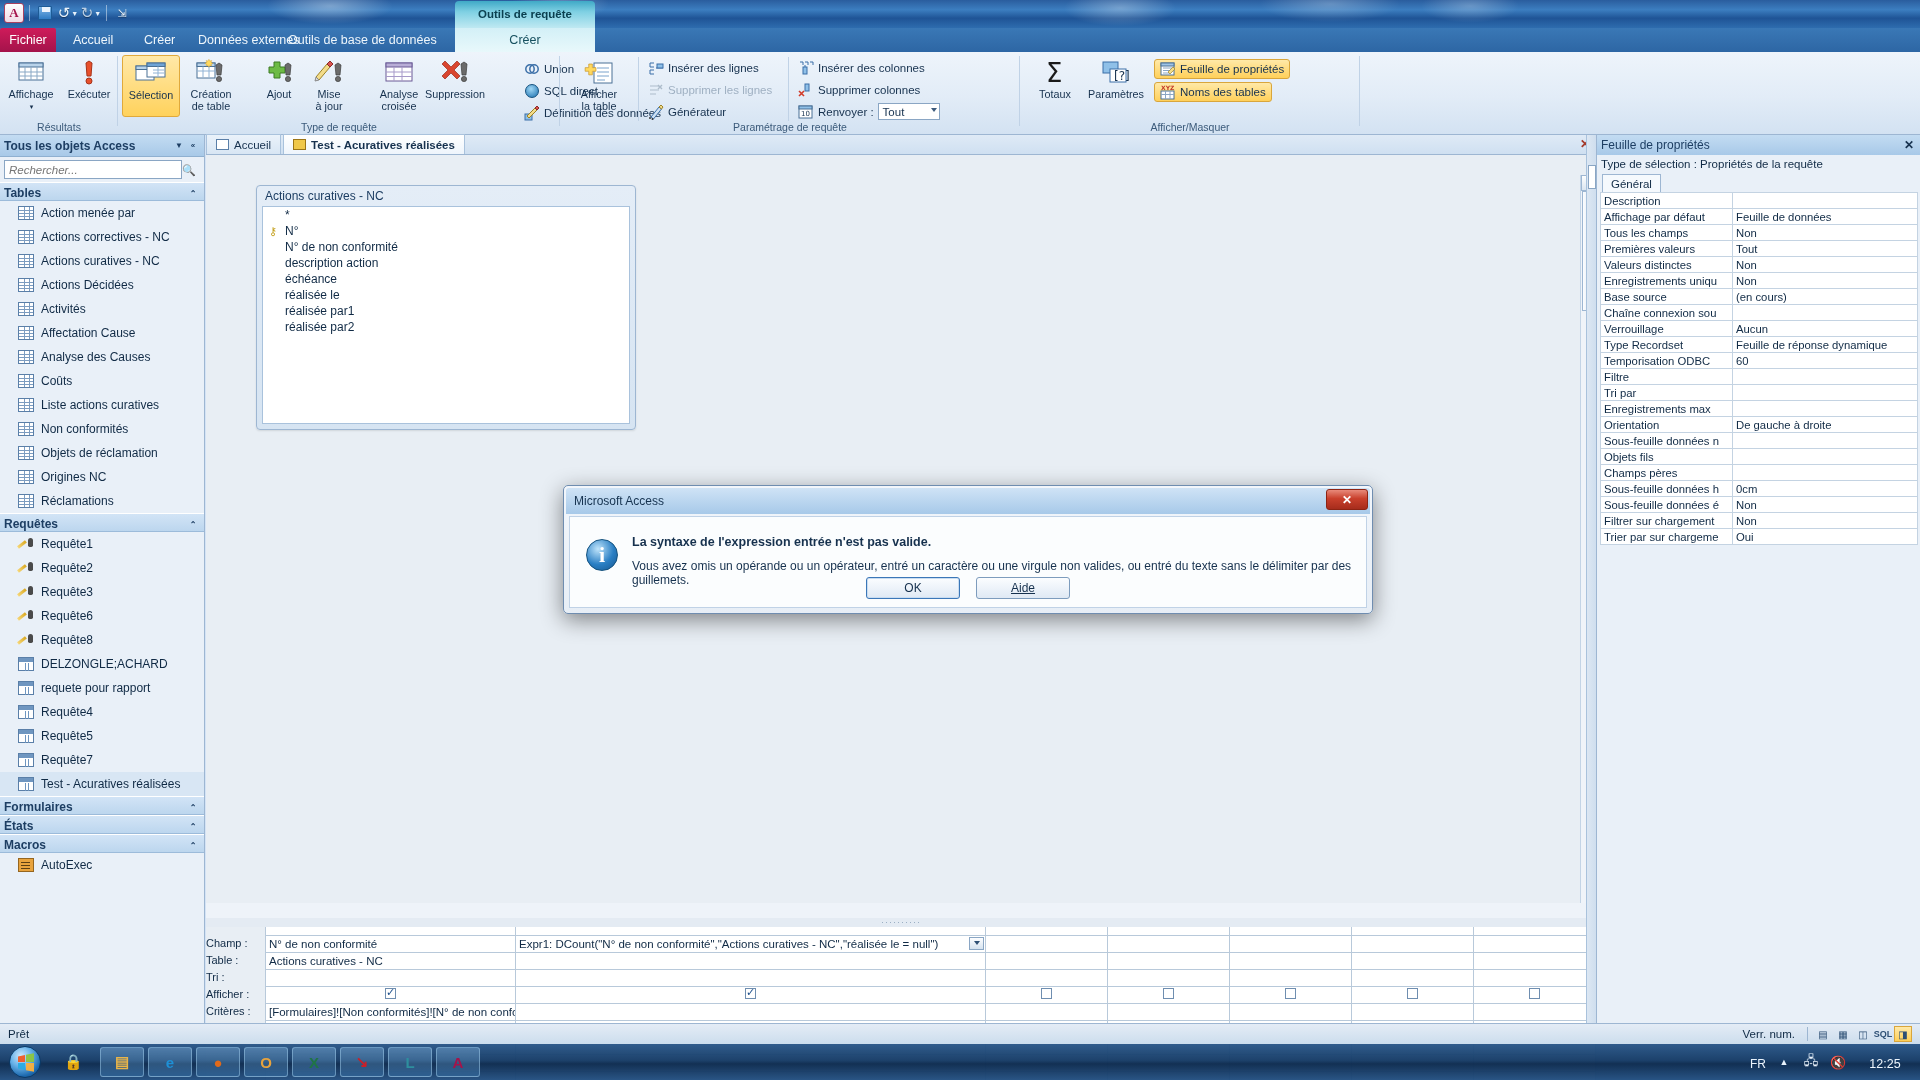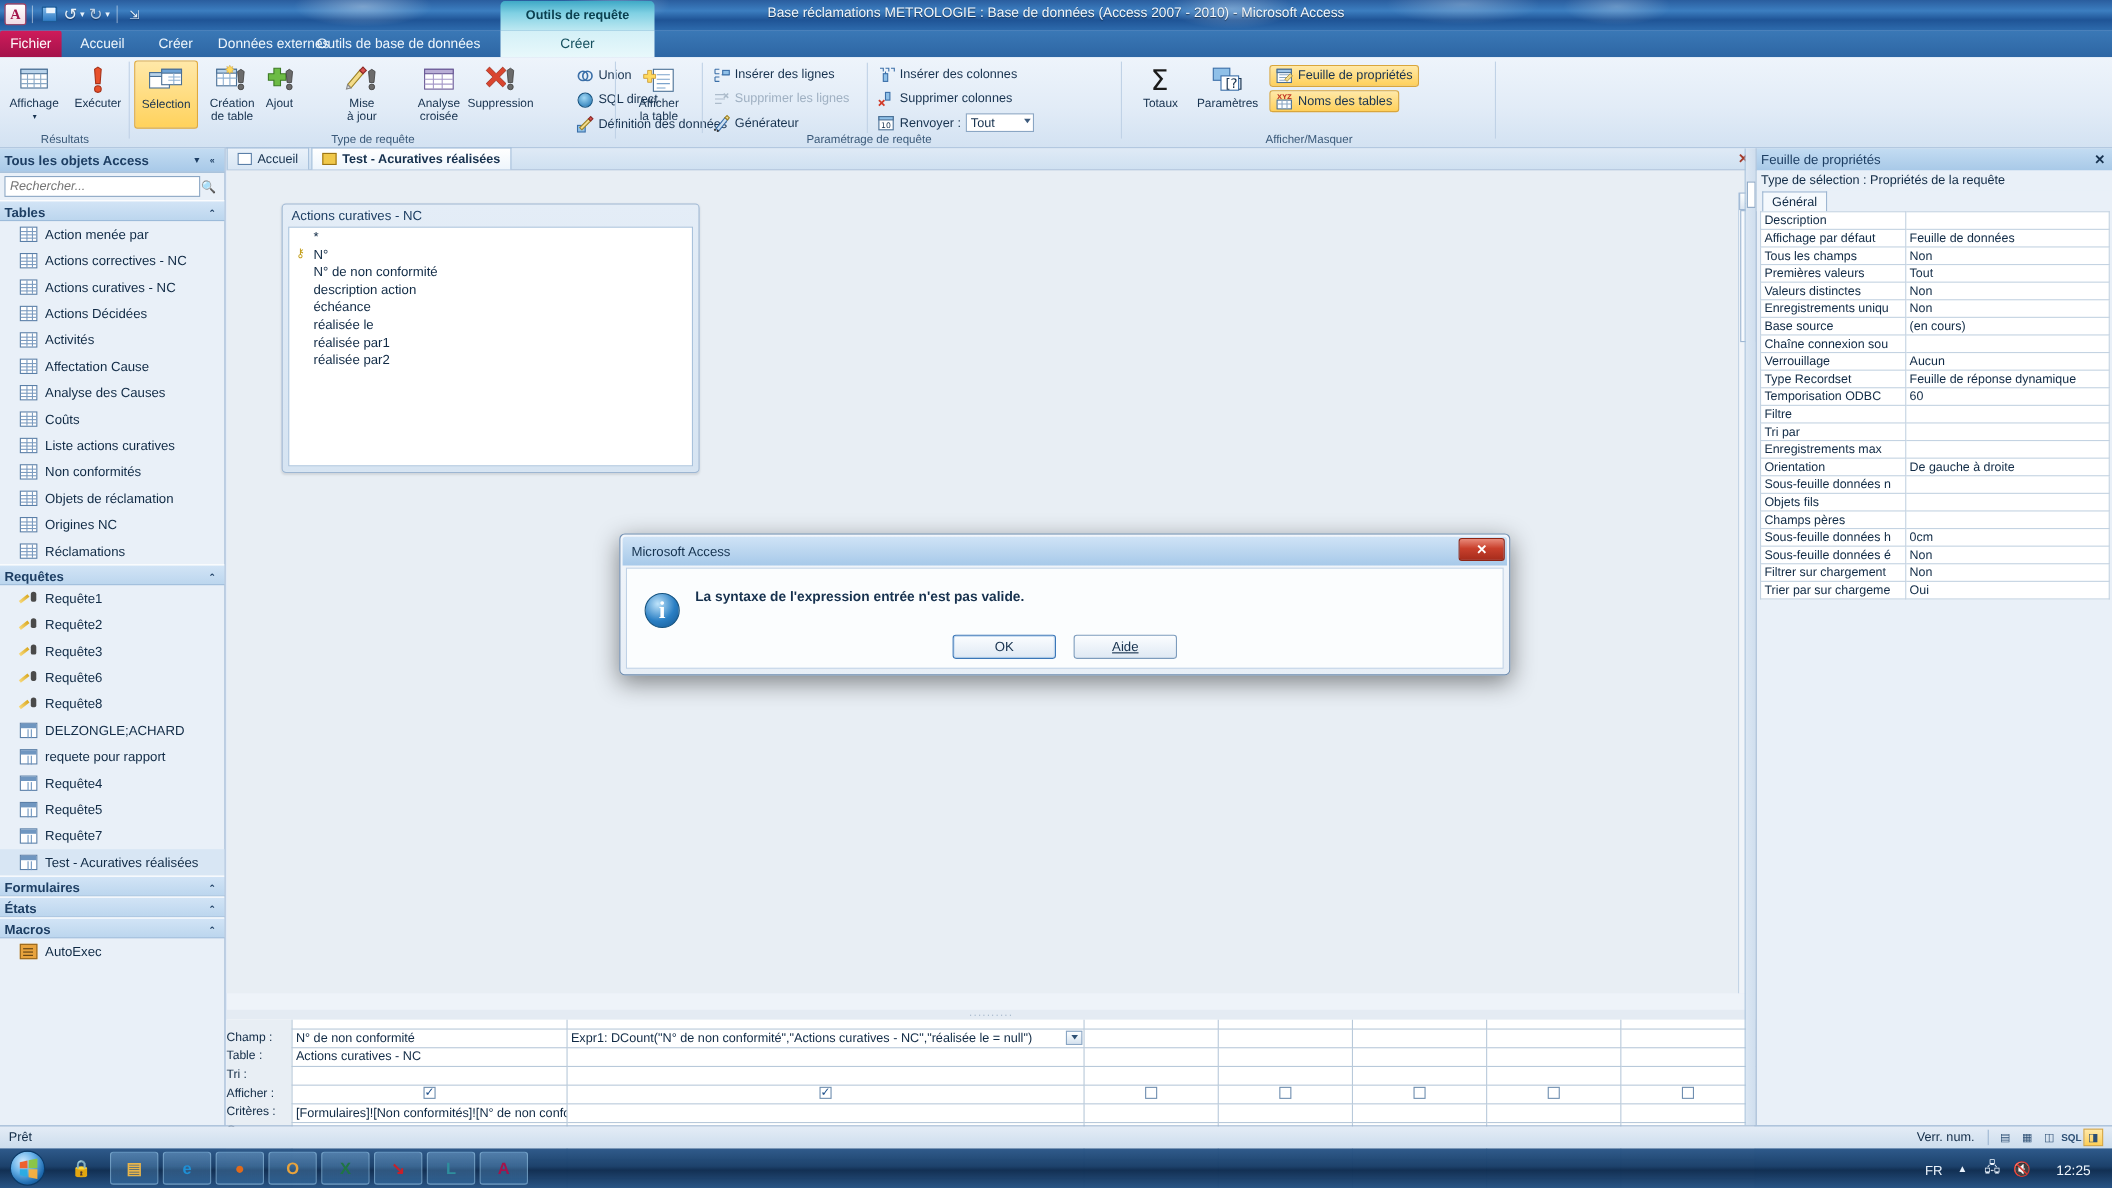--- a/index.html
+++ b/index.html
@@ -357,21 +357,20 @@
       </div>
     <div class="qat-btn">
         <span class="undo grey">↻</span>
         <span class="tiny-arrow">▼</span>
       </div>
     <div class="qat-sep"></div>
     <div class="qat-btn">
         <span class="undo" style="font-size:11px">⇲</span>
       </div>
   </div>
-  <div id="win-title">Base réclamations METROLOGIE : Base de données (Access 2007 - 2010)  -  Microsoft Access</div>
 </div>
 
 <div id="ribbon">
   <div id="ribbon-tabbar">
     <div id="ctx-tab-header">Outils de requête</div>
     <div id="ctx-tab-band"></div>
     <div class="rtab file" style="left:0;width:56px;text-align:center;padding:0">Fichier</div>
     <div class="rtab" style="left:60px">Accueil</div>
     <div class="rtab" style="left:131px">Créer</div>
     <div class="rtab" style="left:185px">Données externes</div>
@@ -426,21 +425,21 @@
               <rect x="2" y="4" width="18" height="3.5" fill="#b9d3ea" stroke="#4a7096"></rect>
               <path d="M8 7.5v11M14 7.5v11M2 12h18" stroke="#90b2d4"></path>
               <path d="M16 2l1.5 3 3-1-1 3 3 1.5-3 1.5 1 3-3-1-1.5 3-1.5-3-3 1 1-3-3-1.5 3-1.5-1-3 3 1z" fill="#ffd95e" stroke="#c9962a" stroke-width=".6" transform="translate(4,-1) scale(.62)"></path>
               <path d="M24 4 L27 6 L26 16 L22 16 L21 6 Z" fill="#6b6b6b" stroke="#3c3c3c" stroke-width=".7"></path>
               <circle cx="24" cy="20" r="2.6" fill="#6b6b6b" stroke="#3c3c3c" stroke-width=".7"></circle>
             </svg>
         </span>
         <span>Création</span>
         <span>de table</span>
       </div>
-      <div class="btn-big" style="left:107px">
+      <div class="btn-big" style="left:132px">
         <span class="icn">
           <svg width="32" height="28" viewBox="0 0 32 28">
               <path d="M6 8h5V3h6v5h5v6h-5v5h-6v-5H6z" fill="#6dbb45" stroke="#3c7a24"></path>
               <path d="M25 4 L28 6 L27 16 L23 16 L22 6 Z" fill="#6b6b6b" stroke="#3c3c3c" stroke-width=".7"></path>
               <circle cx="25" cy="20" r="2.6" fill="#6b6b6b" stroke="#3c3c3c" stroke-width=".7"></circle>
             </svg>
         </span>
         <span>Ajout</span>
       </div>
       <div class="btn-big" style="left:182px">
@@ -1061,20 +1060,21 @@
 </div>
 
 <div id="modal-dialog">
   <div id="dlg-caption">
     <span>Microsoft Access</span>
     <span id="dlg-close">✕</span>
   </div>
   <div id="dlg-inner">
     <div id="dlg-icon">i</div>
     <div id="dlg-head">La syntaxe de l'expression entrée n'est pas valide.</div>
+    <div id="dlg-body">Vous avez omis un opérande ou un opérateur, entré un caractère ou une virgule non valides, ou entré du texte sans le délimiter par des guillemets.</div>
     <div id="dlg-buttons">
       <div class="dlg-btn default">OK</div>
       <div class="dlg-btn">
           <u>Aide</u>
         </div>
     </div>
   </div>
 </div>
 
 <div id="statusbar">

